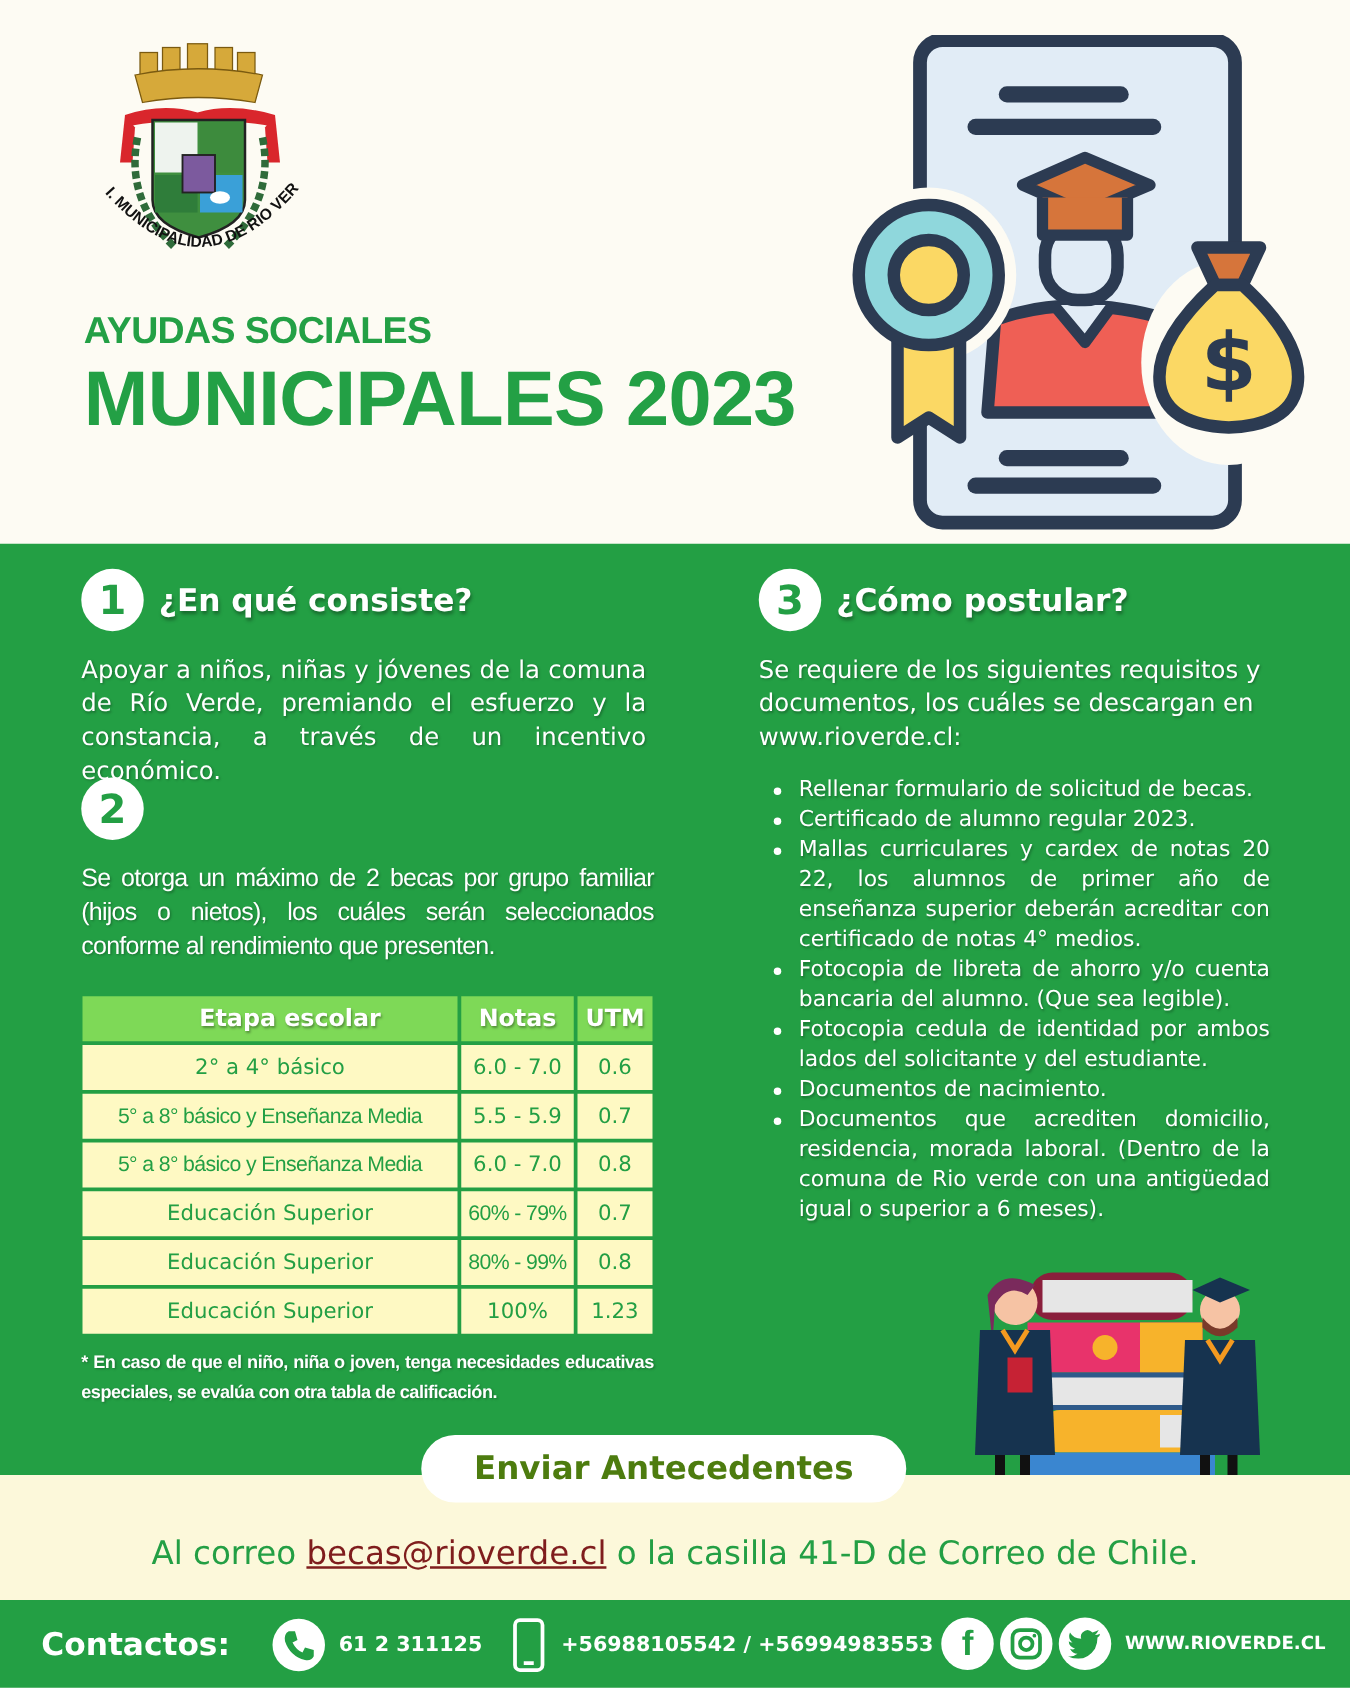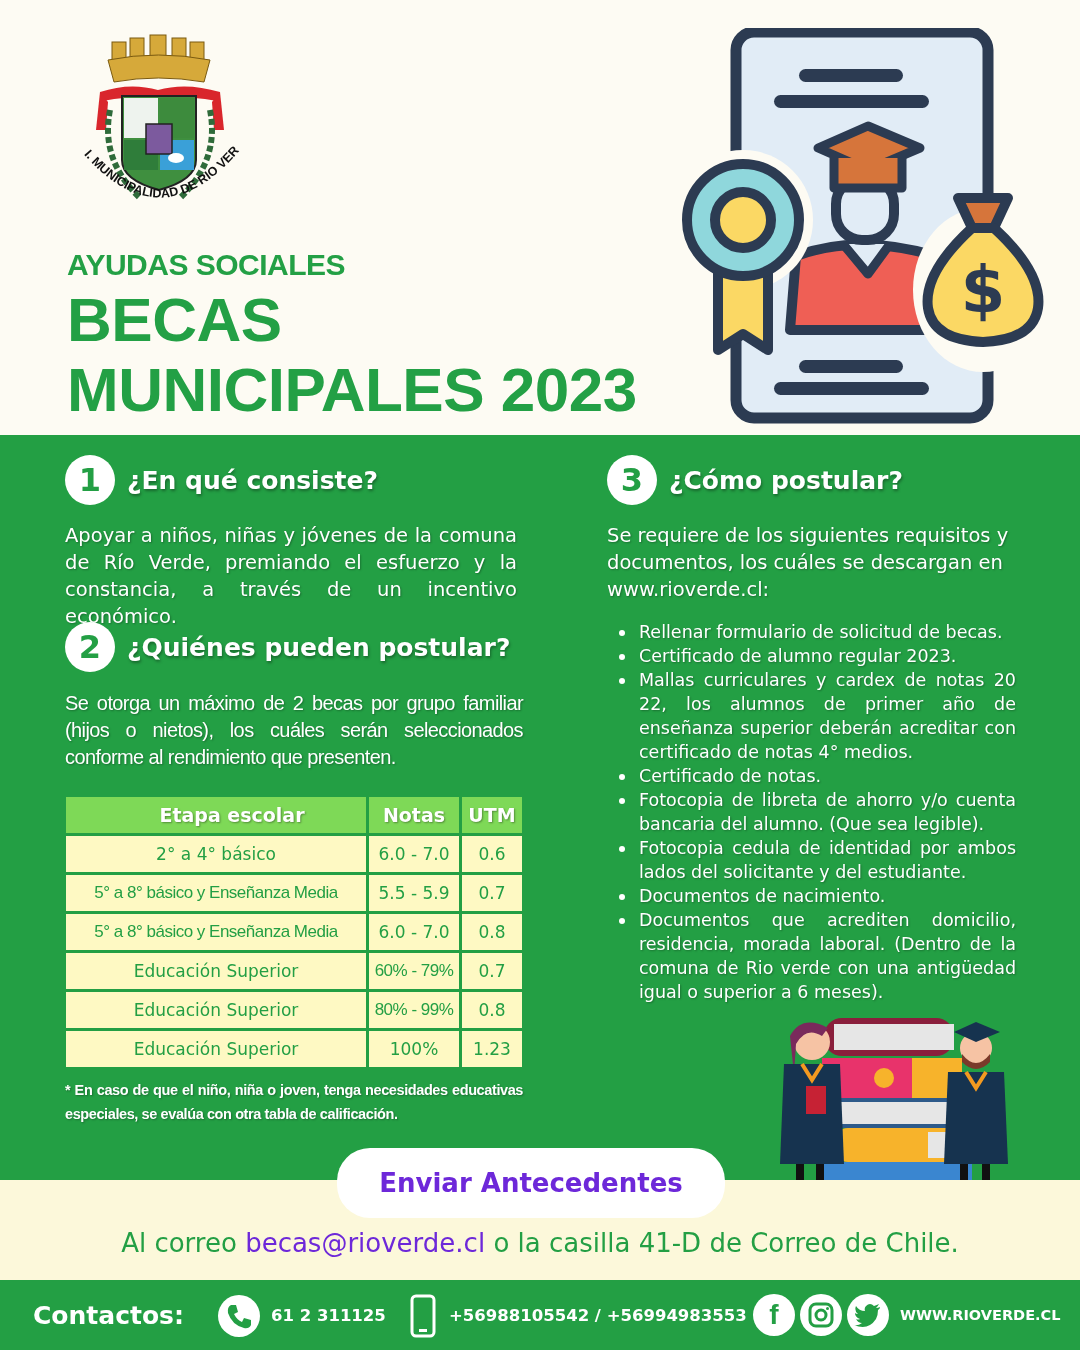--- a/index.html
+++ b/index.html
@@ -22,23 +22,23 @@
   table.becas td { background: #fef9c3; color: #239f44; font-size: 17px; height: 36px; text-align: center; font-family: "DejaVu Sans", sans-serif; }
   table.becas td.narrow { font-family: "Liberation Sans", sans-serif; letter-spacing: -0.5px; }
   .note { position: absolute; left: 65px; top: 1078px; width: 458px; color: #fff; font-size: 14.5px; font-weight: bold; line-height: 24px; text-align: justify; letter-spacing: -0.4px; text-shadow: 1px 1px 2px rgba(0,0,0,0.3); font-family: "Liberation Sans", sans-serif; }
 
   ul.reqs { position: absolute; left: 610px; top: 620px; width: 406px; list-style: none; color: #fff; font-size: 17.5px; line-height: 24px; text-shadow: 1px 1px 2px rgba(0,0,0,0.3); font-family: "DejaVu Sans", sans-serif; }
   ul.reqs li { position: relative; padding-left: 29px; text-align: justify; }
   ul.reqs li::before { content: ""; position: absolute; left: 9px; top: 10px; width: 6px; height: 6px; border-radius: 50%; background: #fff; }
   .grads { position: absolute; left: 762px; top: 1014px; width: 266px; height: 166px; }
 
   .cream { position: absolute; left: 0; top: 1180px; width: 1080px; height: 100px; background: #fcf8da; }
-  .send-btn { position: absolute; left: 337px; top: 1148px; width: 388px; height: 70px; background: #fff; border-radius: 33px; display: flex; align-items: center; justify-content: center; color: #6d28d9; font-weight: bold; font-size: 26px; font-family: "DejaVu Sans", sans-serif; }
+  .send-btn { position: absolute; left: 337px; top: 1148px; width: 388px; height: 54px; background: #fff; border-radius: 33px; display: flex; align-items: center; justify-content: center; color: #4d7c0f; font-weight: bold; font-size: 26px; font-family: "DejaVu Sans", sans-serif; }
   .mail-line { position: absolute; left: 0; top: 1228px; width: 1080px; text-align: center; color: #239f44; font-size: 26px; font-family: "DejaVu Sans", sans-serif; }
-  .mail-line a { color: #6d28d9; }
+  .mail-line a { color: #7f1d1d; text-decoration: underline; }
 
   .footer { position: absolute; left: 0; top: 1280px; width: 1080px; height: 70px; background: #239f44; display: flex; align-items: center; color: #fff; font-family: "DejaVu Sans", sans-serif; }
   .f-label { position: absolute; left: 33px; font-size: 25px; font-weight: bold; }
   .f-phone-icon { position: absolute; left: 218px; top: 15px; width: 42px; height: 42px; border-radius: 50%; background: #fff; }
   .f-phone { position: absolute; left: 271px; font-size: 16.5px; font-weight: bold; }
   .f-mobile-icon { position: absolute; left: 410px; top: 14px; width: 26px; height: 44px; }
   .f-mobile { position: absolute; left: 449px; font-size: 16.5px; font-weight: bold; }
   .social { position: absolute; top: 14px; width: 42px; height: 42px; border-radius: 50%; background: #fff; display:flex; align-items:center; justify-content:center; }
   .f-web { position: absolute; left: 900px; font-size: 14.5px; font-weight: bold; }
 </style>
@@ -75,21 +75,20 @@
 
       <defs>
           <path id="arc" d="M10 120 Q90 215 170 120"></path>
         </defs>
       <text font-size="12.5" font-weight="bold" fill="#111" font-family="Liberation Sans, sans-serif"><textPath href="#arc" startOffset="3%">I. MUNICIPALIDAD DE RIO VERDE</textPath></text>
     </svg>
   </div>
 
   <div class="subtitle">AYUDAS SOCIALES</div>
   <div class="title">
-    <div>BECAS</div>
     <div>MUNICIPALES 2023</div>
   </div>
 
   <div class="hero">
     <svg width="384" height="396" viewBox="0 0 384 396">
 
       <rect x="68" y="4" width="252" height="386" rx="18" fill="#e1ecf6" stroke="#2c3b52" stroke-width="11"></rect>
       <rect x="131" y="41" width="104" height="13" rx="6.5" fill="#2c3b52"></rect>
       <rect x="106" y="67" width="155" height="13" rx="6.5" fill="#2c3b52"></rect>
       <rect x="131" y="332" width="104" height="13" rx="6.5" fill="#2c3b52"></rect>
@@ -123,21 +122,20 @@
 <div class="green"></div>
 
 <div class="sec-head" style="left:65px; top:455px;">
   <div class="num">1</div>
   <div class="sec-title">¿En qué consiste?</div>
 </div>
 <div class="para" style="left:65px; top:522px; width:452px;">Apoyar a niños, niñas y jóvenes de la comuna de Río Verde, premiando el esfuerzo y la constancia, a través de un incentivo económico.</div>
 
 <div class="sec-head" style="left:65px; top:622px;">
   <div class="num">2</div>
-  <div class="sec-title">¿Quiénes pueden postular?</div>
 </div>
 <div class="para para2" style="left:65px; top:690px; width:458px;">Se otorga un máximo de 2 becas por grupo familiar (hijos o nietos), los cuáles serán seleccionados conforme al rendimiento que presenten.</div>
 
 <table class="becas">
   <thead>
     <tr>
       <th style="width:300px;padding-left:32px;">Etapa escolar</th>
       <th style="width:90px;">Notas</th>
       <th style="width:60px;">UTM</th>
     </tr>
@@ -180,21 +178,20 @@
 <div class="sec-head" style="left:607px; top:455px;">
   <div class="num">3</div>
   <div class="sec-title">¿Cómo postular?</div>
 </div>
 <div class="para" style="left:607px; top:522px; width:408px; text-align:left;">Se requiere de los siguientes requisitos y documentos, los cuáles se descargan en www.rioverde.cl:</div>
 
 <ul class="reqs">
   <li>Rellenar formulario de solicitud de becas.</li>
   <li>Certificado de alumno regular 2023.</li>
   <li>Mallas curriculares y cardex de notas 20 22, los alumnos de primer año de enseñanza superior deberán acreditar con certificado de notas 4° medios.</li>
-  <li>Certificado de notas.</li>
   <li>Fotocopia de libreta de ahorro y/o cuenta bancaria del alumno. (Que sea legible).</li>
   <li>Fotocopia cedula de identidad por ambos lados del solicitante y del estudiante.</li>
   <li>Documentos de nacimiento.</li>
   <li>Documentos que acrediten domicilio, residencia, morada laboral. (Dentro de la comuna de Rio verde con una antigüedad igual o superior a 6 meses).</li>
 </ul>
 
 <div class="grads">
   <svg width="266" height="166" viewBox="0 0 266 166">
 
     <rect x="62" y="4" width="130" height="38" rx="18" fill="#8a1f3c"></rect>

